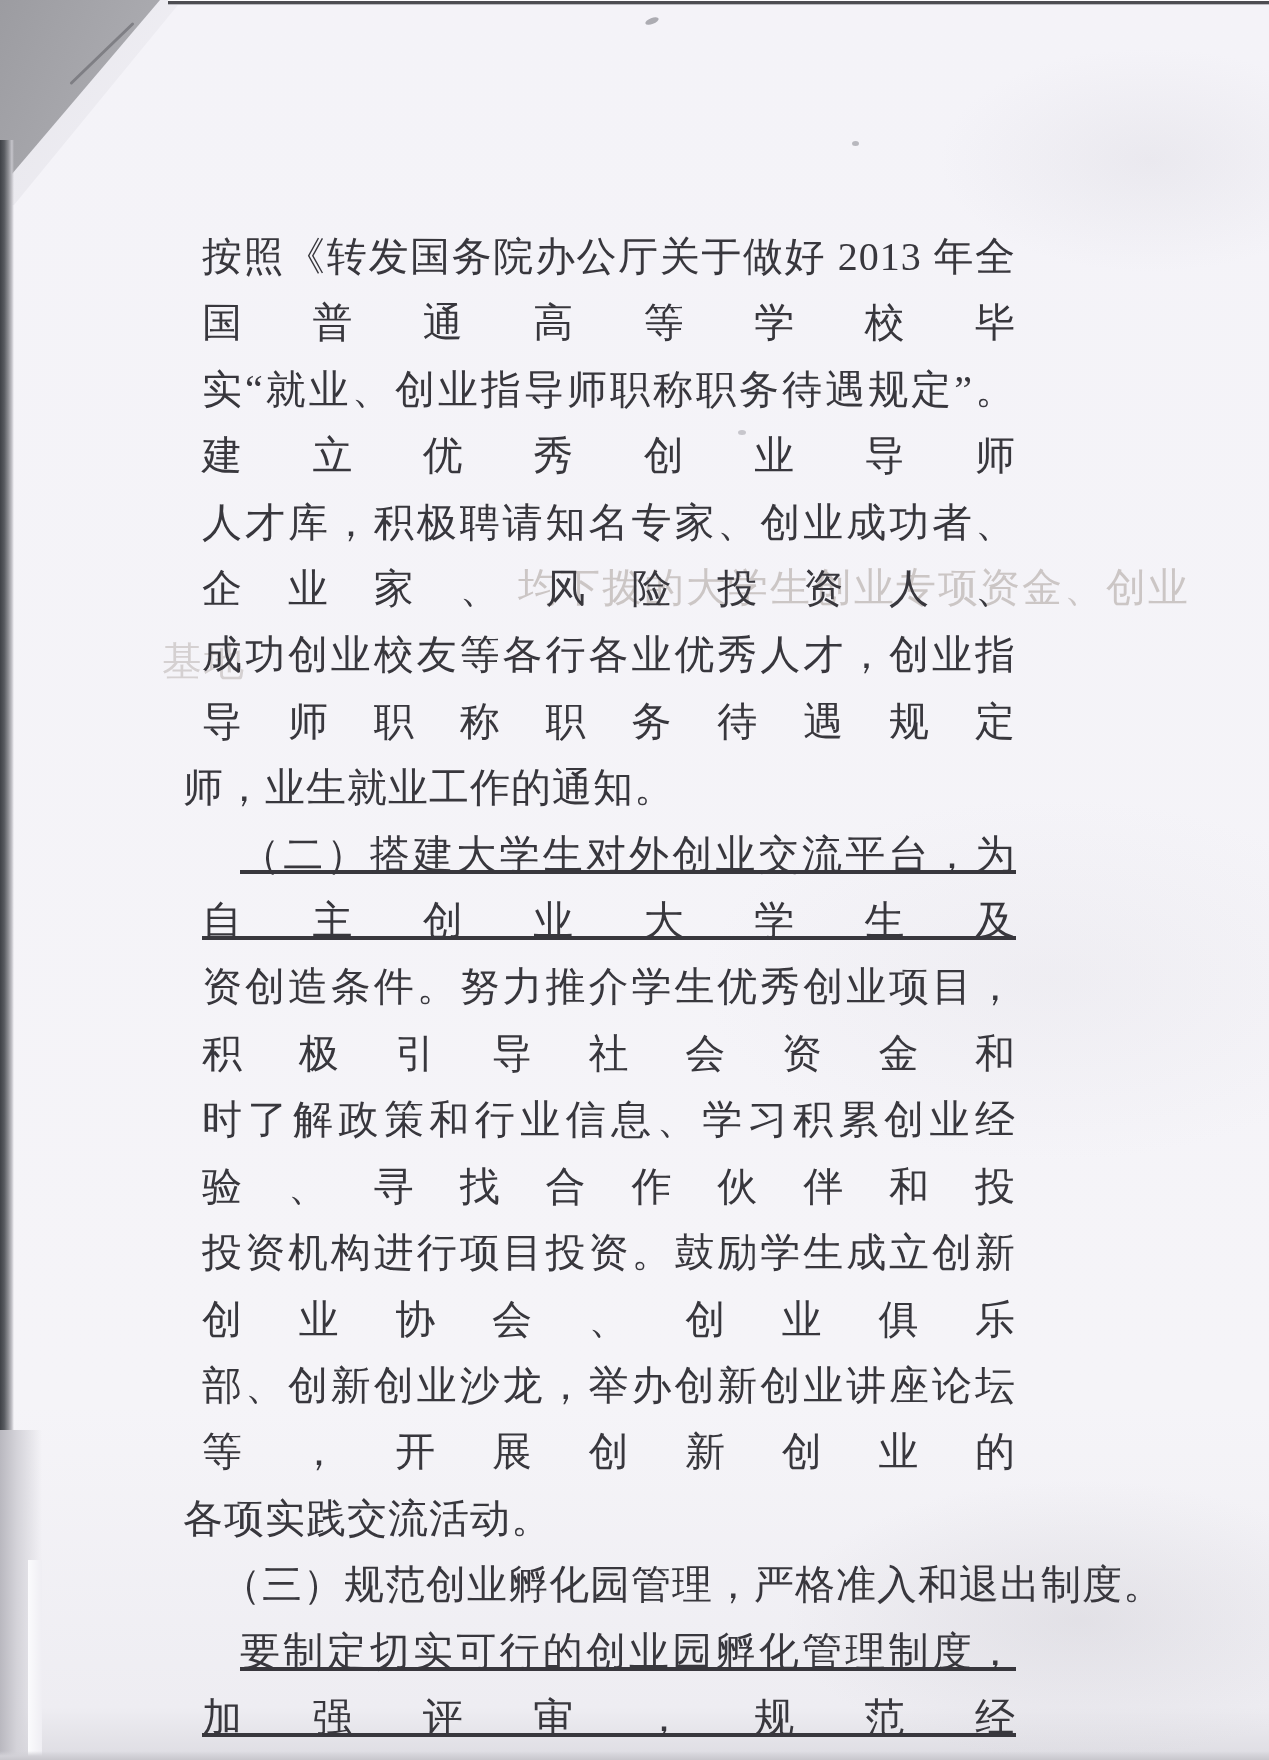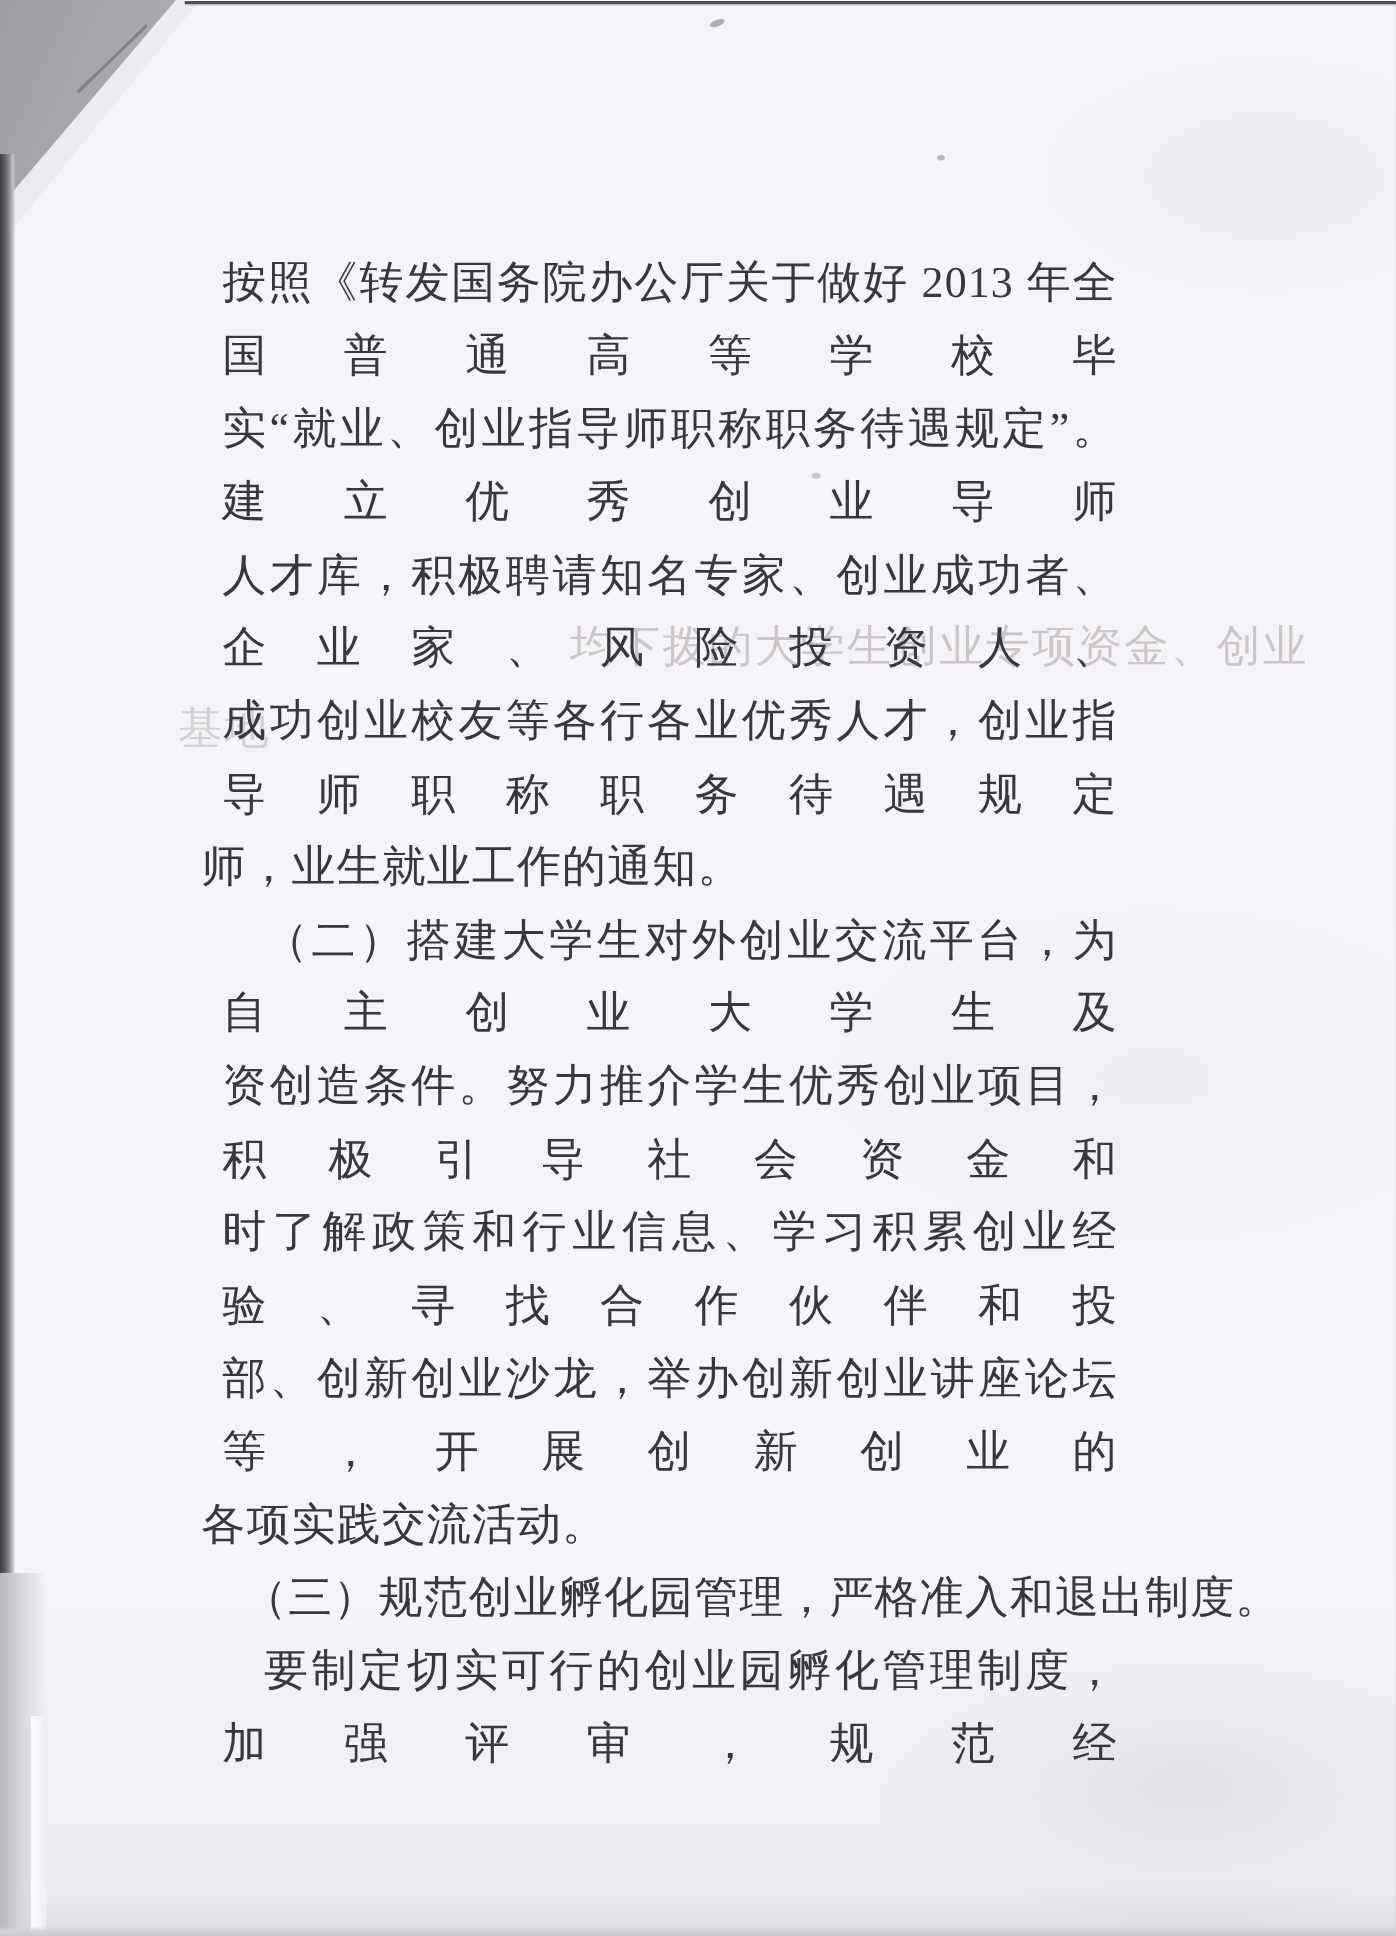--- a/index.html
+++ b/index.html
@@ -41,21 +41,21 @@
     background:#b3b2b9;opacity:.7;}
   
   .text-block{
     position:absolute;left:183px;top:224px;width:833px;
     font-size:40px;line-height:66.4px;color:#38373d;
     letter-spacing:1px;
   }
   .line{white-space:nowrap;}
   .line.fill{white-space:normal;text-align:justify;text-align-last:justify;margin-left:19px;}
   .line.indent{padding-left:38px;}
-  .line.fill.indent{padding-left:0;text-indent:38px;}
+  .line.fill.indent{padding-left:0;text-indent:38px;text-decoration:underline;}
   
   .ghost{
     position:absolute;color:rgba(158,148,142,.48);
     font-size:40px;letter-spacing:2px;white-space:nowrap;
     filter:blur(.7px);
   }
   .ghost-1{left:518px;top:560px;}
   .ghost-2{left:162px;top:634px;color:rgba(165,156,150,.4);font-family:Liberation Serif, serif;}
 </style>
 </head>
@@ -80,20 +80,21 @@
 
   <div class="text-block">
     <div class="line fill">按照《转发国务院办公厅关于做好 2013 年全国普通高等学校毕</div>
     <div class="line fill">实“就业、创业指导师职称职务待遇规定”。建立优秀创业导师</div>
     <div class="line fill">人才库，积极聘请知名专家、创业成功者、企业家、风险投资人、</div>
     <div class="line fill">成功创业校友等各行各业优秀人才，创业指导师职称职务待遇规定</div>
     <div class="line">师，业生就业工作的通知。</div>
     <div class="line fill indent">（二）搭建大学生对外创业交流平台，为自主创业大学生及</div>
     <div class="line fill">资创造条件。努力推介学生优秀创业项目，积极引导社会资金和</div>
     <div class="line fill">时了解政策和行业信息、学习积累创业经验、寻找合作伙伴和投</div>
+    <div class="line fill">投资机构进行项目投资。鼓励学生成立创新创业协会、创业俱乐</div>
     <div class="line fill">部、创新创业沙龙，举办创新创业讲座论坛等，开展创新创业的</div>
     <div class="line">各项实践交流活动。</div>
     <div class="line indent">（三）规范创业孵化园管理，严格准入和退出制度。</div>
     <div class="line fill indent">要制定切实可行的创业园孵化管理制度，加强评审，规范经</div>
 
   </div>
 
 </div>
 
 </body></html>

